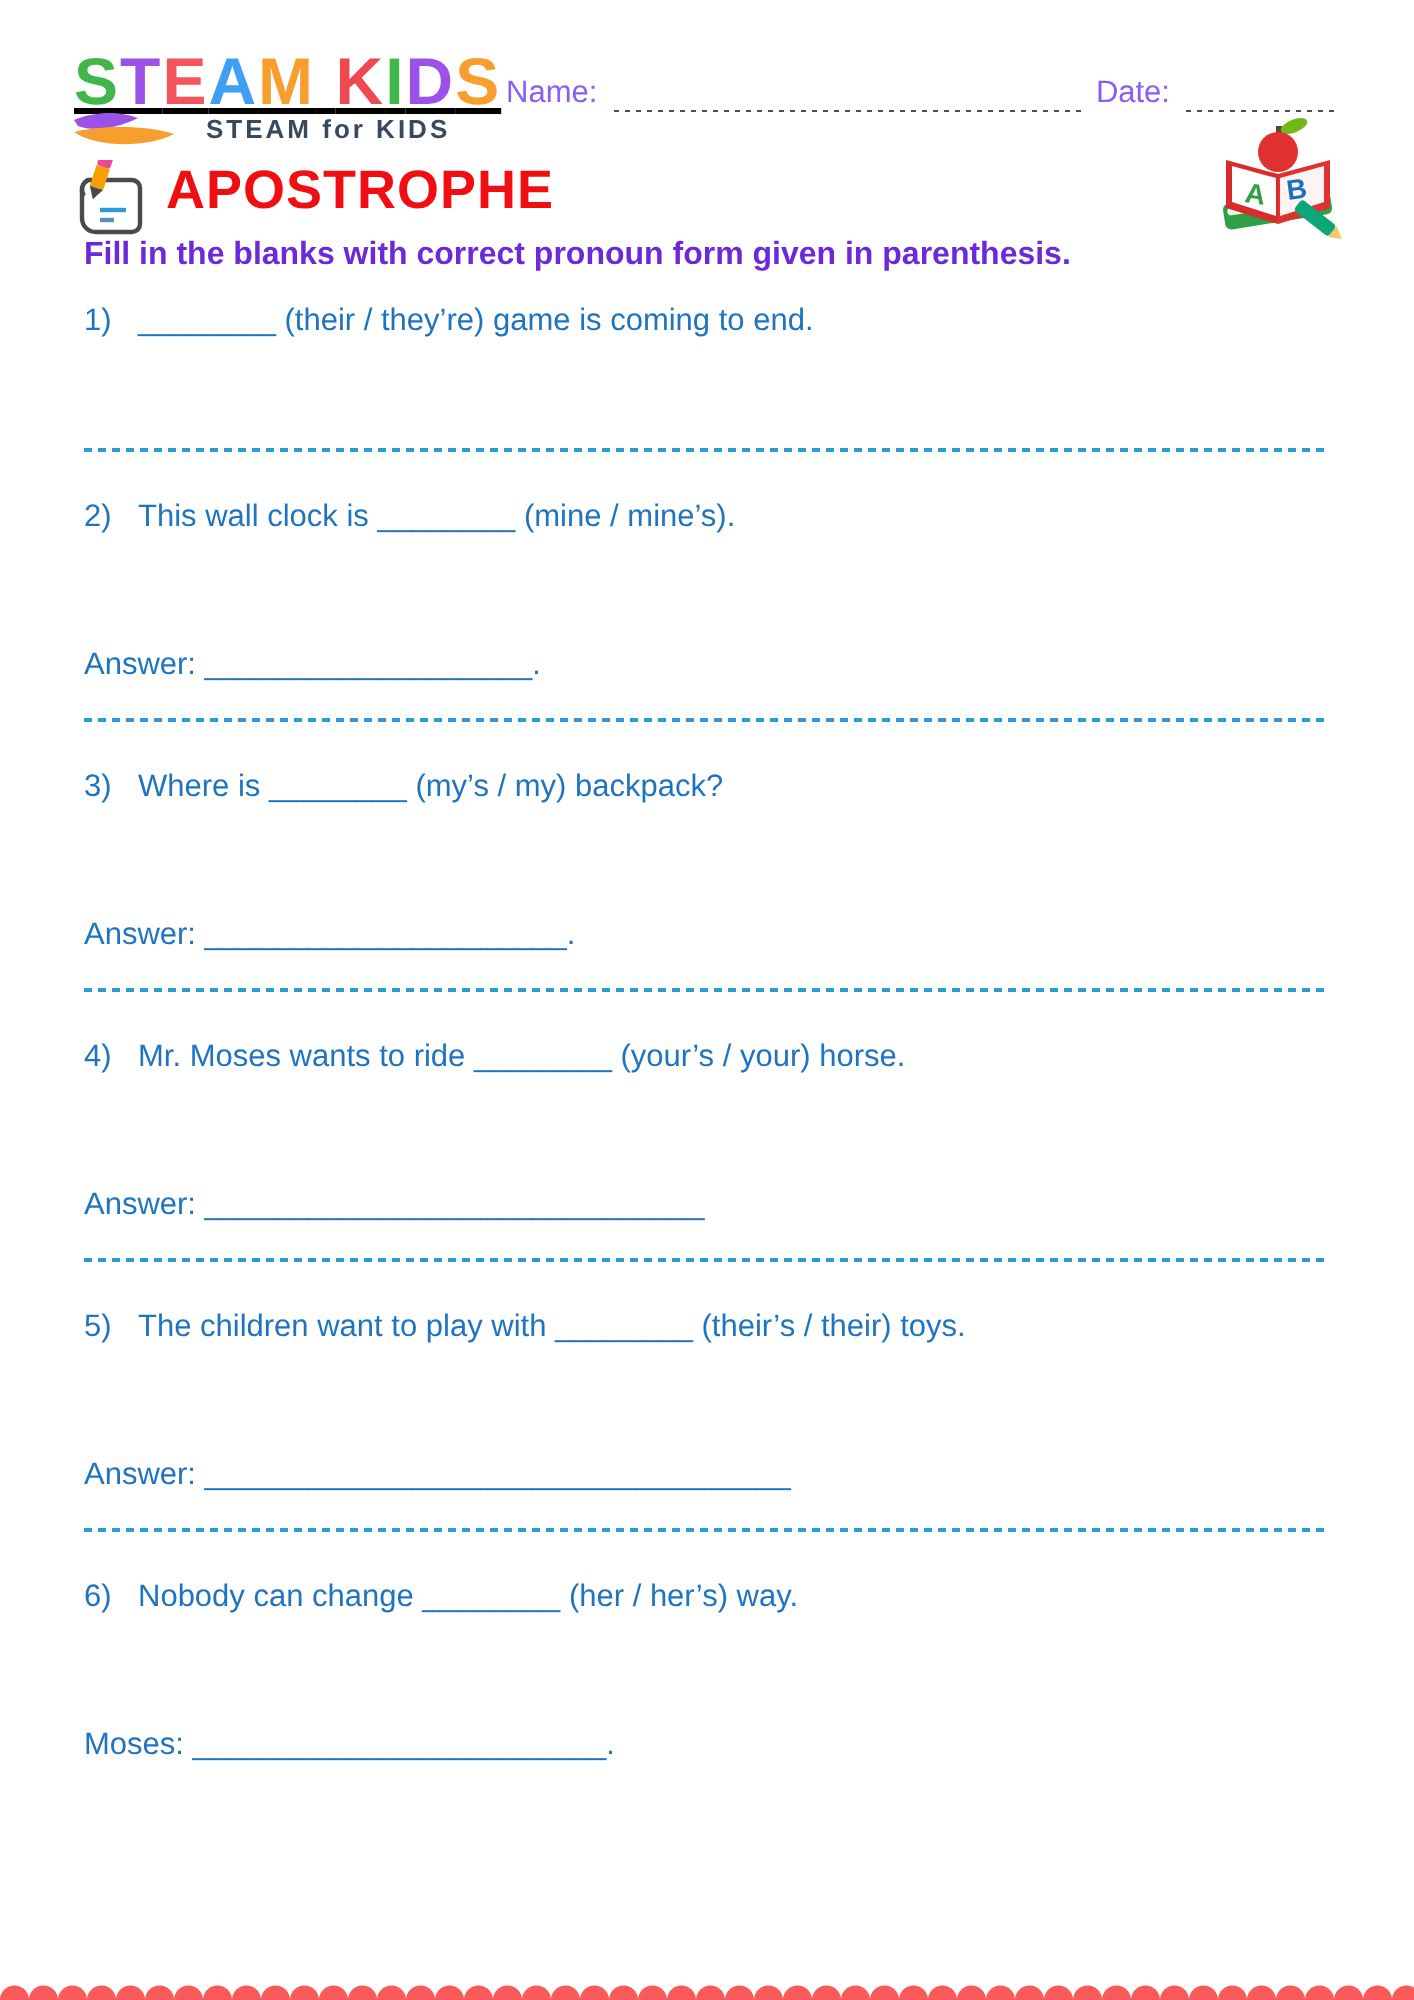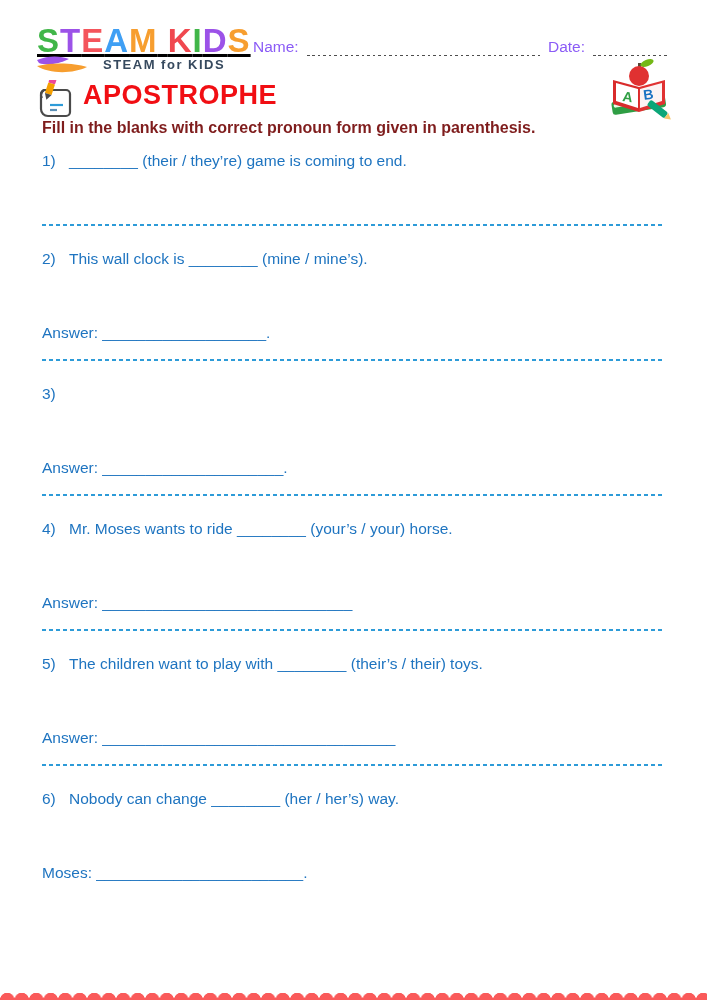--- a/index.html
+++ b/index.html
@@ -35,21 +35,21 @@
 
   .abc-icon { position:absolute; left:606px; top:54px; }
 
   
   .title-row { position:absolute; left:36px; top:80px; display:flex; }
   .title-icon { margin-right:7px; }
   .page-title { font-size:27px; font-weight:bold; color:#f10e13; letter-spacing:0.5px; }
 
   .instruction {
     position:absolute; left:42px; top:119px;
-    font-size:16px; font-weight:bold; color:#7f1d1d;
+    font-size:16px; font-weight:bold; color:#6d28d9;
   }
 
   
   .questions { position:absolute; left:42px; top:150px; right:42px; color:#1e74c0; }
   .q-line { font-size:15.5px; line-height:22px; margin-bottom:52px; display:flex; }
   .q-num { width:27px; flex:0 0 27px; }
   .a-line { font-size:15.5px; line-height:22px; margin-bottom:15px; white-space:pre; }
   .divider {
     height:2px; margin-bottom:22px;
     background:repeating-linear-gradient(90deg,#2d9bd8 0 4px,transparent 4px 7px);
@@ -146,20 +146,21 @@
       <span class="q-num">2)</span>
       <span>This wall clock is ________ (mine / mine’s).</span>
     </div>
     <div class="a-line">Answer: ___________________.</div>
     <div class="divider"></div>
   </div>
 
   <div>
     <div class="q-line">
       <span class="q-num">3)</span>
+      <span>Where is ________ (my’s / my) backpack?</span>
     </div>
     <div class="a-line">Answer: _____________________.</div>
     <div class="divider"></div>
   </div>
 
   <div>
     <div class="q-line">
       <span class="q-num">4)</span>
       <span>Mr. Moses wants to ride ________ (your’s / your) horse.</span>
     </div>

